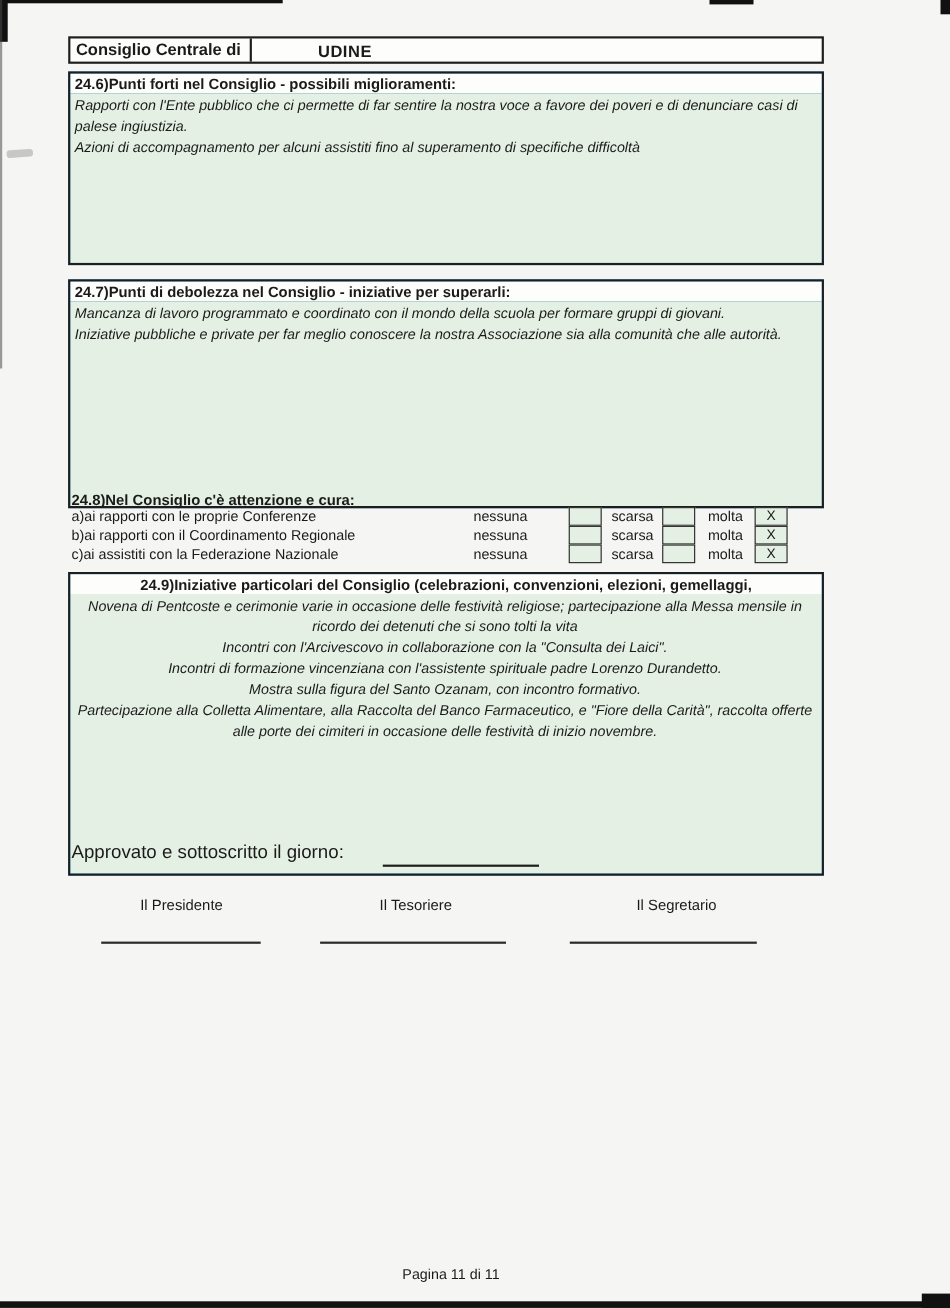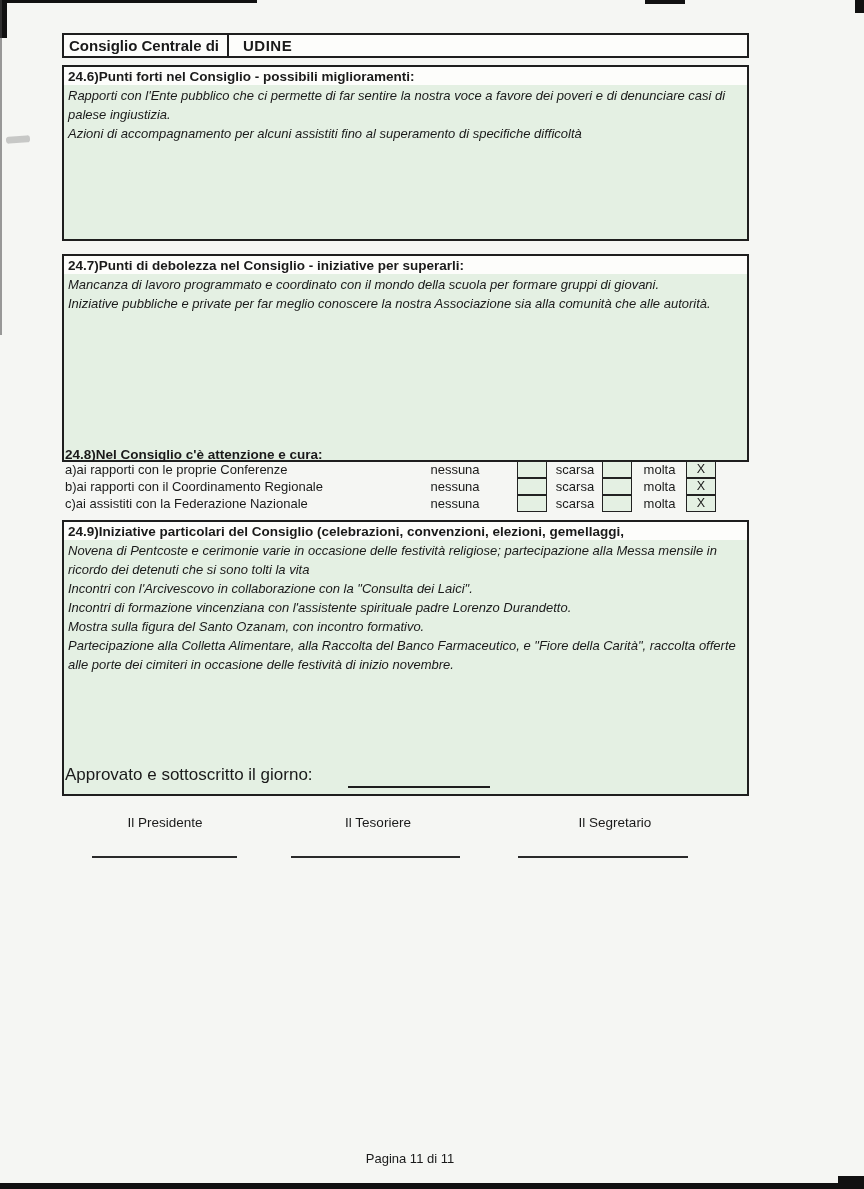--- a/index.html
+++ b/index.html
@@ -9,21 +9,21 @@
     background:#f5f6f3;overflow:hidden;color:#1a1a1a;
   }
   
   .artifact{position:absolute;background:#111;}
   .artifact.faint{background:#4a4a4a;opacity:.55;}
   .artifact.smudge{background:#9a9a9a;opacity:.5;border-radius:3px;}
   
   .header-box{
     position:absolute;left:62px;top:33px;width:687px;height:25px;
     border:2px solid #1e1e1e;background:#fdfdfb;box-sizing:border-box;
-    display:flex;align-items:center;font-weight:bold;font-size:15px;
+    display:flex;align-items:flex-end;font-weight:bold;font-size:15px;gap:46px;
   }
   .header-label{padding:0 8px 0 5px;border-right:2px solid #1e1e1e;height:100%;display:flex;align-items:center;}
   .header-value{padding-left:14px;letter-spacing:.5px;}
   
   .sec-box{
     position:absolute;left:62px;width:687px;border:2px solid #1e1e1e;
     background:#0369a1;box-sizing:border-box;display:flex;flex-direction:column;
   }
   .sec-title{font-weight:bold;font-size:13.5px;line-height:17px;padding:1px 4px 0 4px;background:#fdfdfb;}
   .sec-body{
@@ -115,21 +115,21 @@
   <div class="q248-row" style="top:495px;">
     <span class="rowlabel">c)ai assistiti con la Federazione Nazionale</span>
     <span class="optlabel" style="left:330px;width:120px;">nessuna</span>
     <span class="optbox" style="left:452px;"></span>
     <span class="optlabel" style="left:485px;width:50px;">scarsa</span>
     <span class="optbox" style="left:537px;"></span>
     <span class="optlabel" style="left:570px;width:49px;">molta</span>
     <span class="optbox" style="left:621px;">X</span>
   </div>
 
-  <div class="sec-box" style="top:520px;height:276px;">
+  <div class="sec-box" style="top:520px;height:276px;text-align:center;">
     <div class="sec-title">
       <div>24.9)Iniziative particolari del Consiglio (celebrazioni, convenzioni, elezioni, gemellaggi,</div>
     </div>
     <div class="sec-body">
       <p class="para">Novena di Pentcoste e cerimonie varie in occasione delle festività religiose; partecipazione alla Messa mensile in ricordo dei detenuti che si sono tolti la vita</p>
       <p class="para">Incontri con l'Arcivescovo in collaborazione con la "Consulta dei Laici".</p>
       <p class="para">Incontri di formazione vincenziana con l'assistente spirituale padre Lorenzo Durandetto.</p>
       <p class="para">Mostra sulla figura del Santo Ozanam, con incontro formativo.</p>
       <p class="para">Partecipazione alla Colletta Alimentare, alla Raccolta del Banco Farmaceutico, e "Fiore della Carità", raccolta offerte alle porte dei cimiteri in occasione delle festività di inizio novembre.</p>
     </div>

